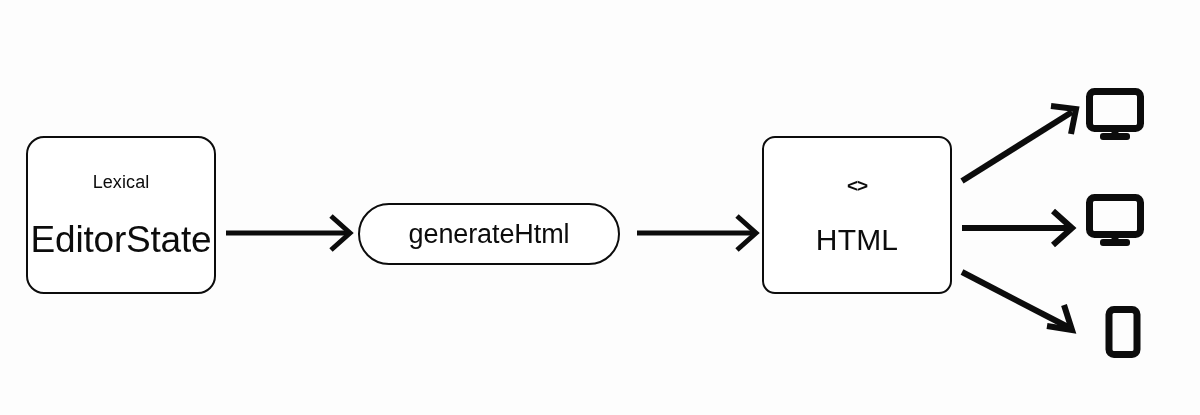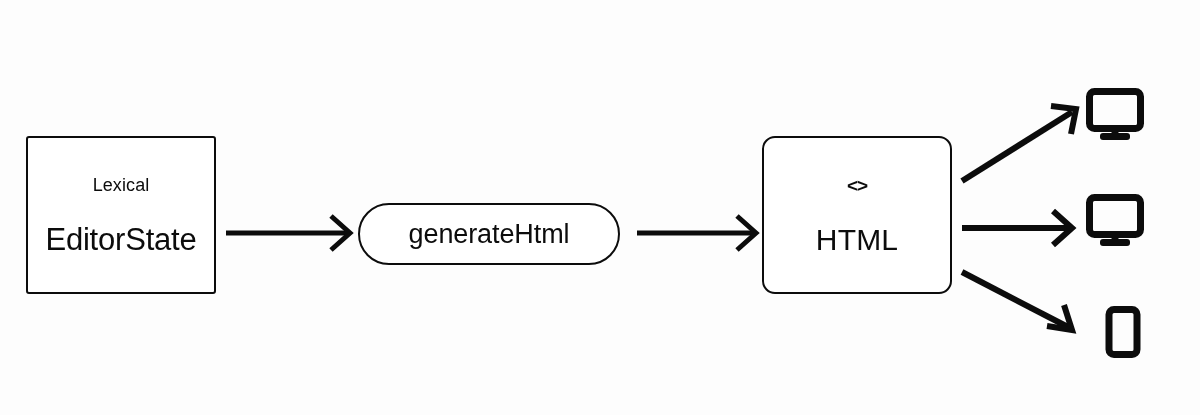--- a/index.html
+++ b/index.html
@@ -36,21 +36,21 @@
     flex-direction: column;
     align-items: center;
     justify-content: center;
     color: #0c0c0c;
   }
   #node-editorstate {
     left: 26px;
     top: 136px;
     width: 190px;
     height: 158px;
-    border-radius: 3px;
+    border-radius: 18px;
   }
   #node-html {
     left: 762px;
     top: 136px;
     width: 190px;
     height: 158px;
     border-radius: 13px;
   }
   #node-generatehtml {
     left: 358px;
@@ -62,21 +62,21 @@
     justify-content: center;
   }
 
   .label-small {
     font-size: 18px;
     line-height: 1;
     letter-spacing: 0.1px;
     margin-bottom: 30px;
   }
   .label-large {
-    font-size: 31px;
+    font-size: 37px;
     line-height: 1;
     letter-spacing: -0.2px;
     text-align: center;
   }
   .label-pill {
     font-size: 27px;
     line-height: 1;
     letter-spacing: -0.1px;
   }
   .label-code {

